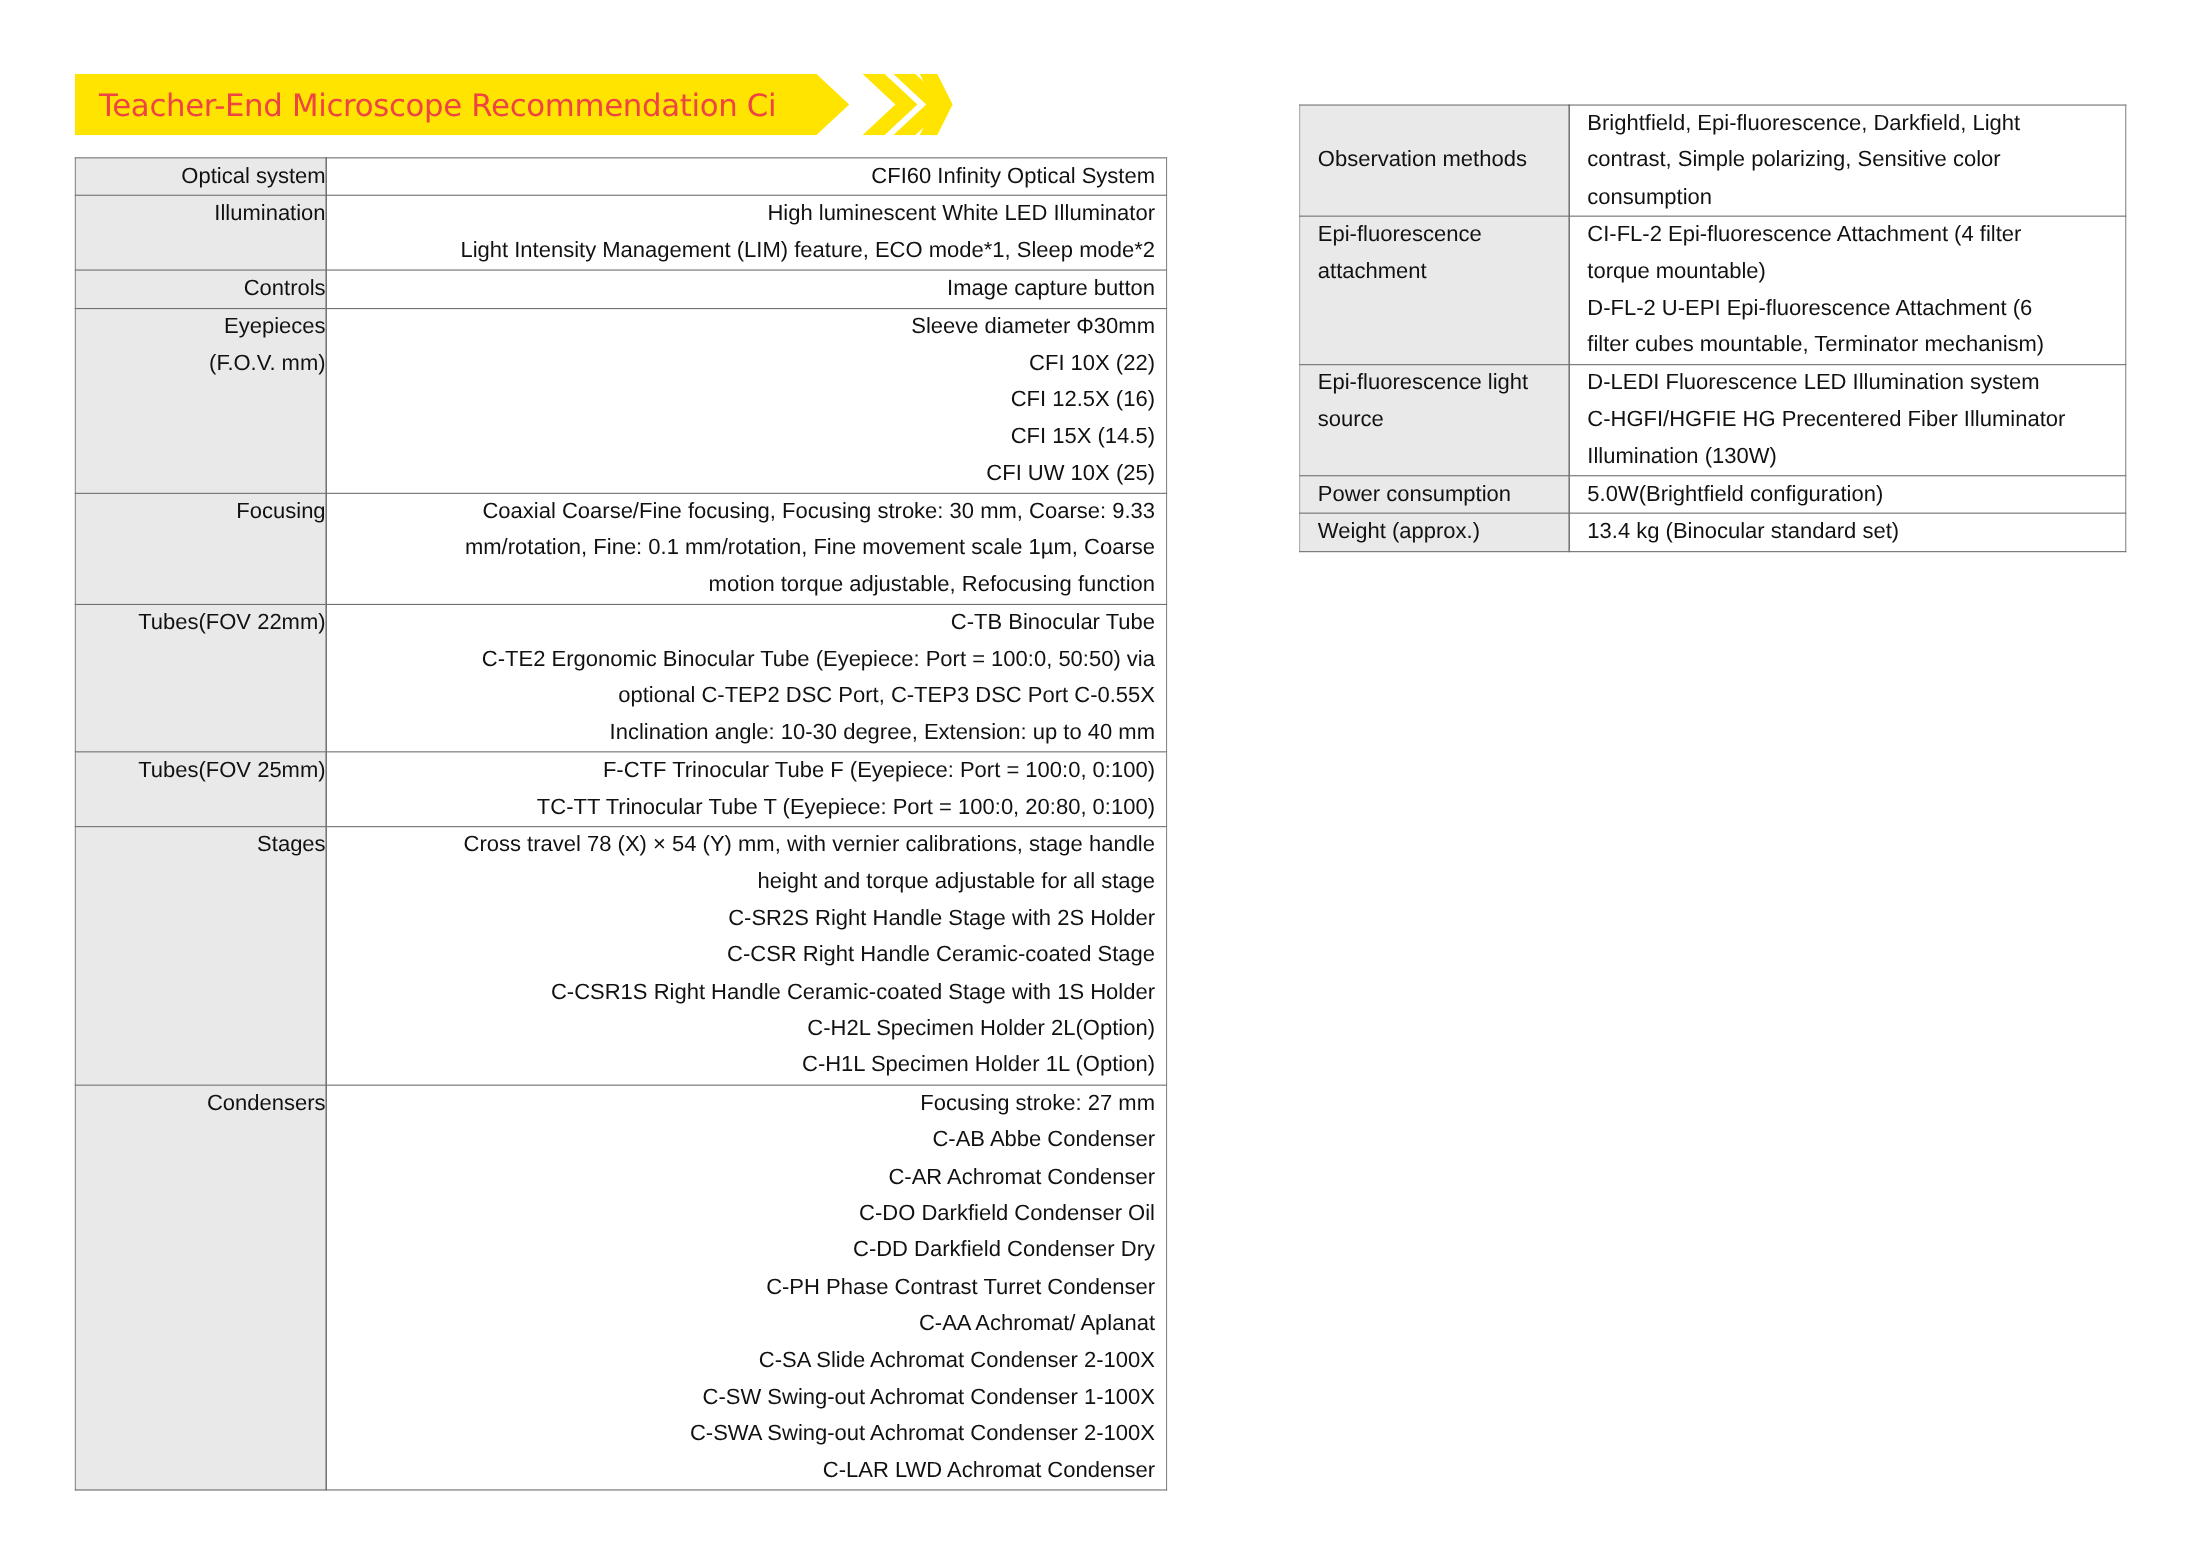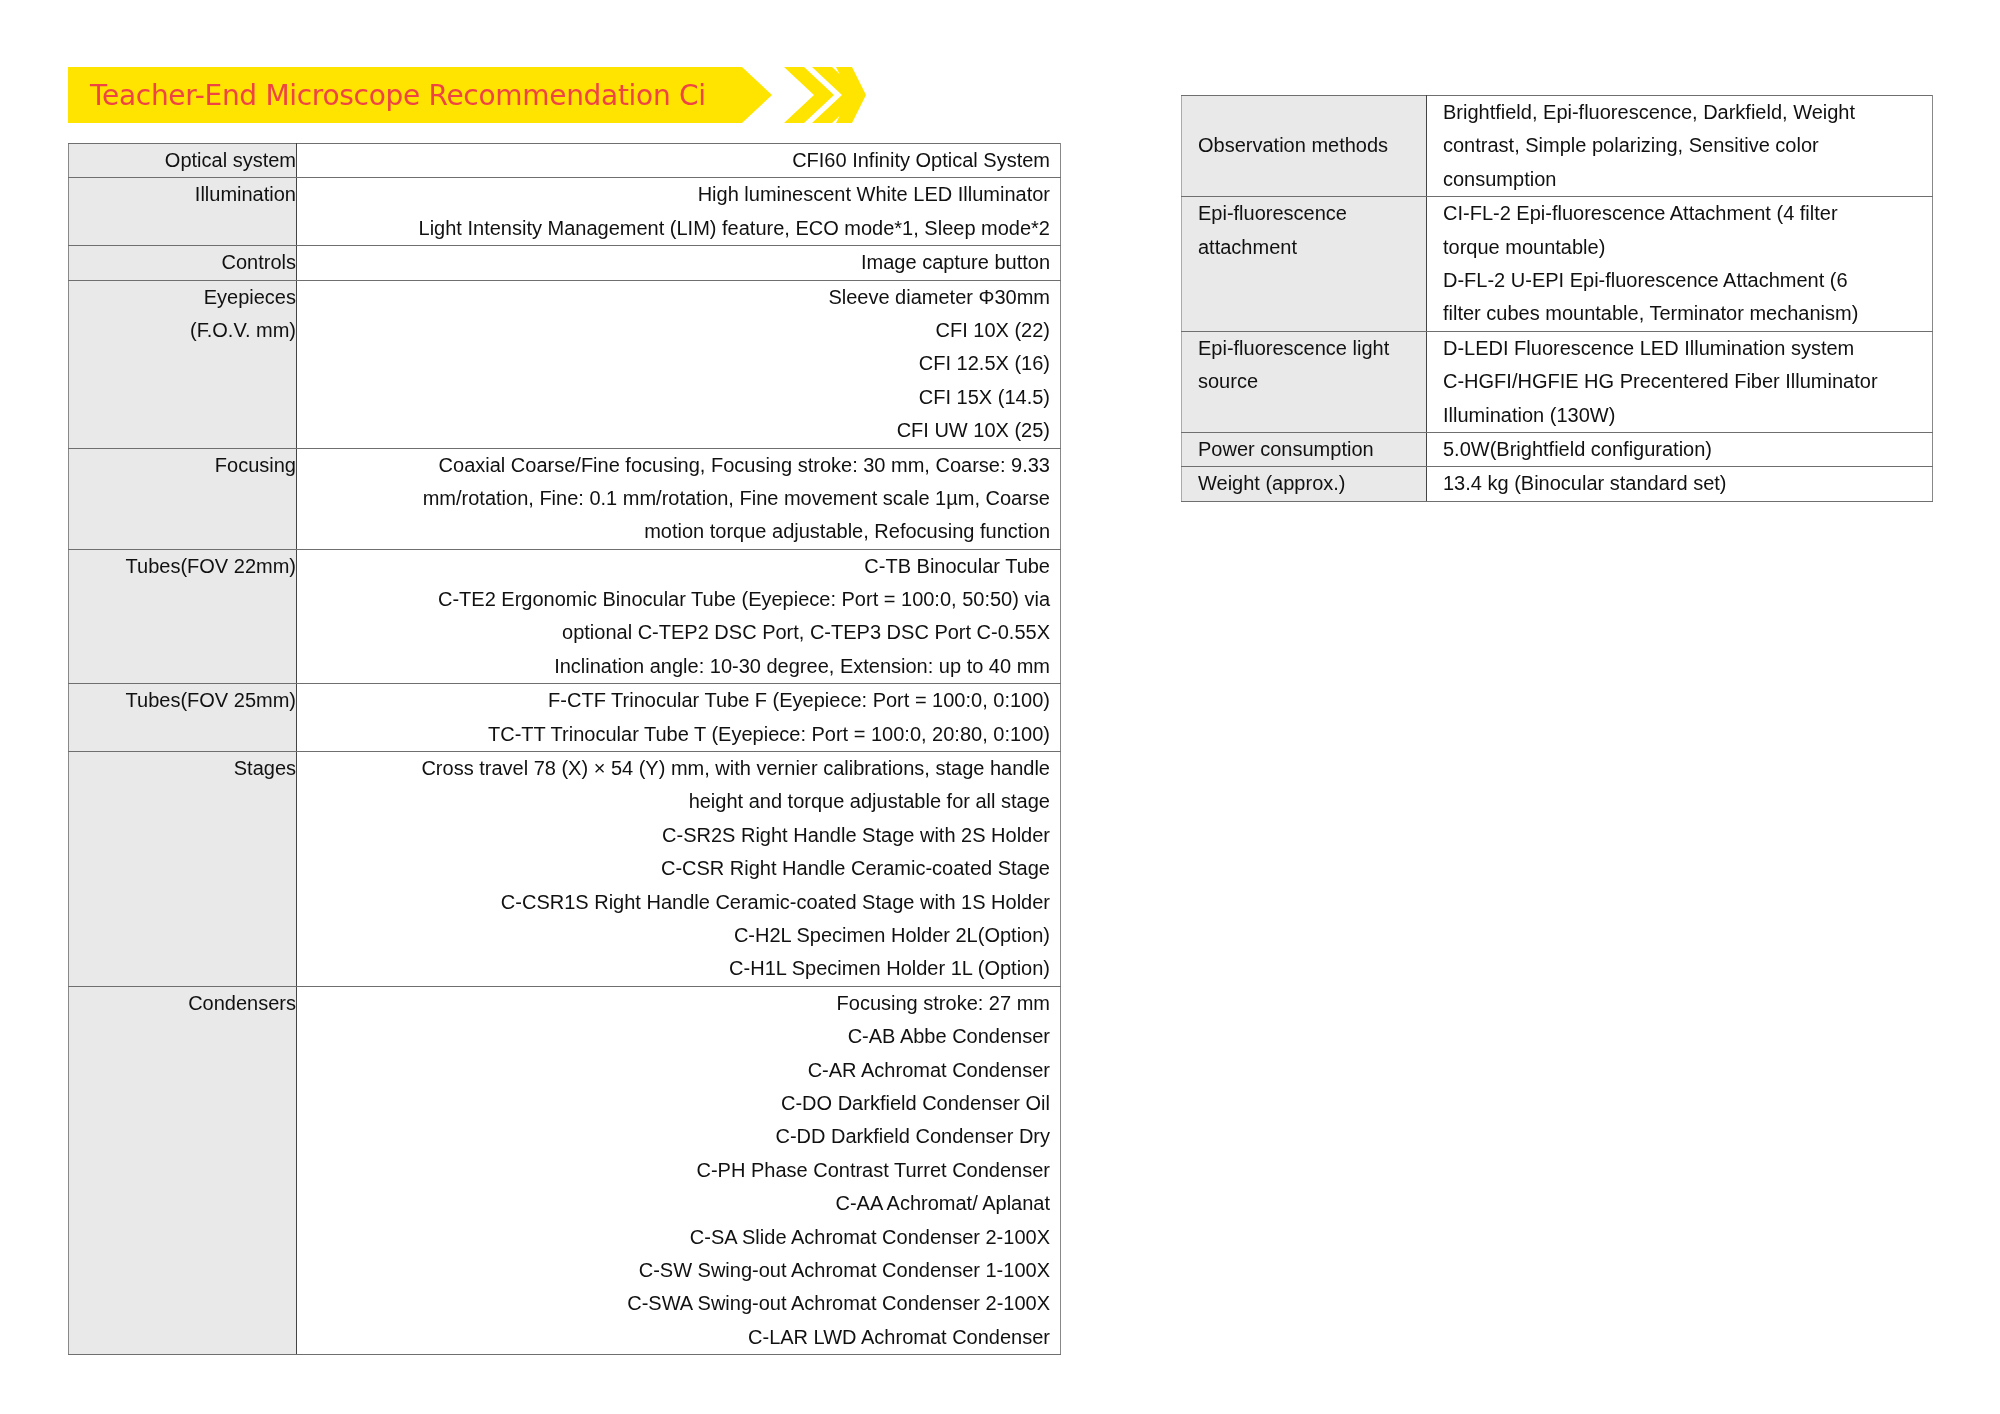--- a/index.html
+++ b/index.html
@@ -142,21 +142,21 @@
       </tr>
     </tbody>
   </table>
 <table class="spec" id="right-table">
     <tbody>
       <tr>
         <td class="label center">
           <div class="line">Observation methods</div>
         </td>
         <td class="value">
-          <div class="line">Brightfield, Epi-fluorescence, Darkfield, Weight</div>
+          <div class="line">Brightfield, Epi-fluorescence, Darkfield, Light</div>
           <div class="line">contrast, Simple polarizing, Sensitive color</div>
           <div class="line">consumption</div>
         </td>
       </tr>
       <tr>
         <td class="label">
           <div class="line">Epi-fluorescence</div>
           <div class="line">attachment</div>
         </td>
         <td class="value">

